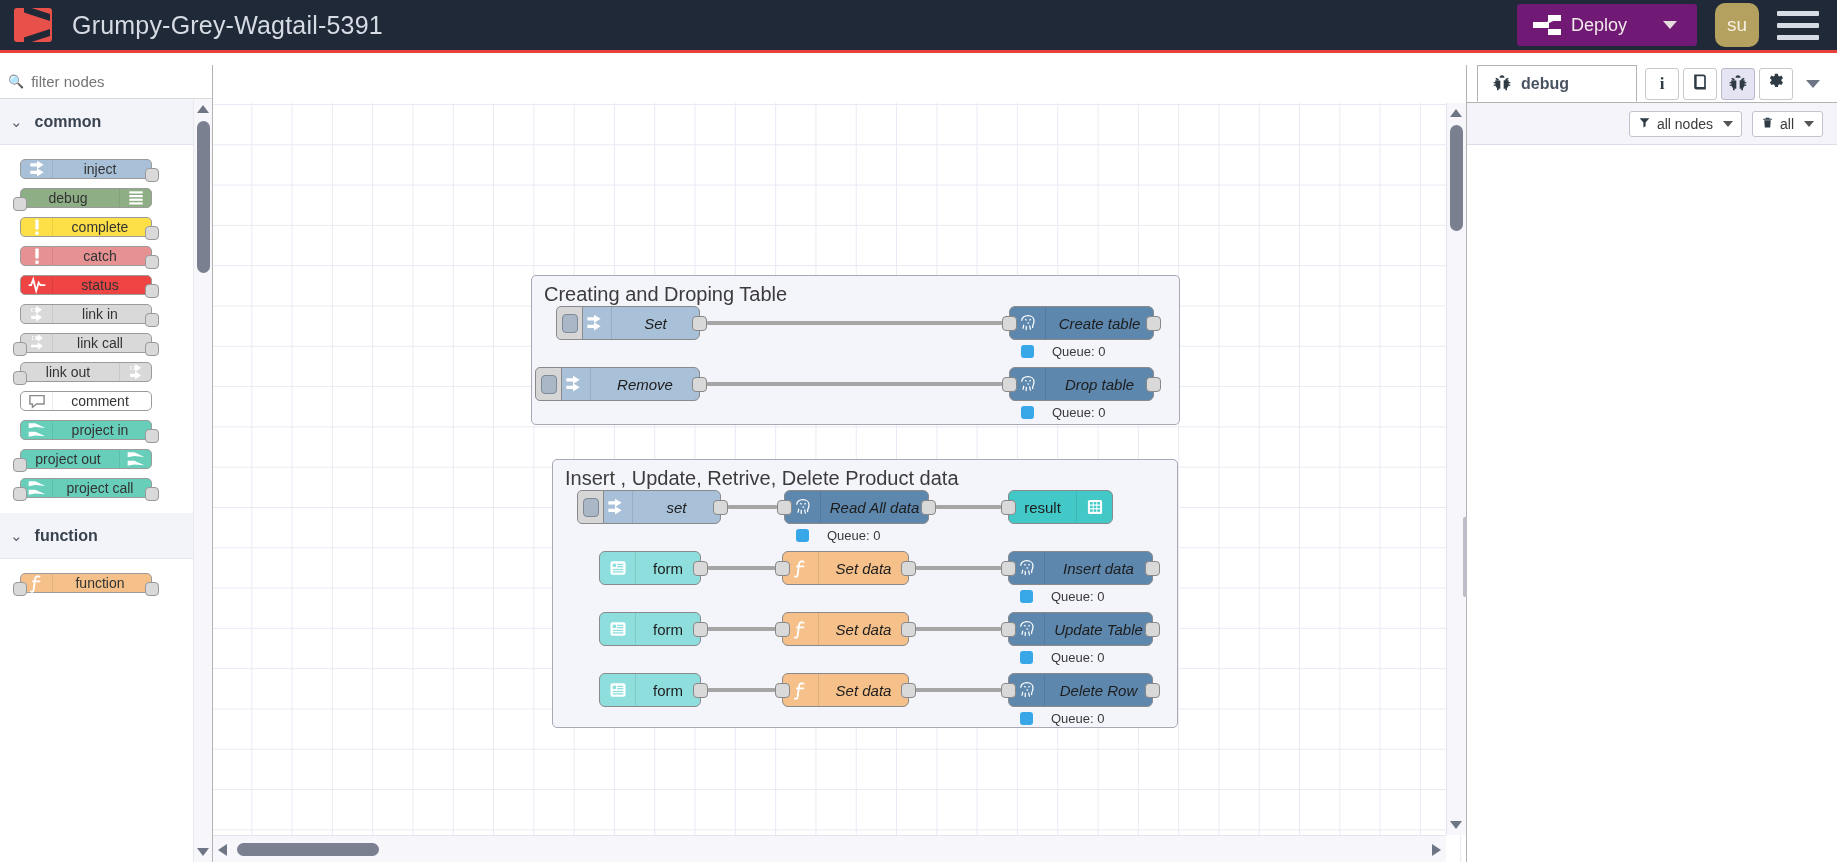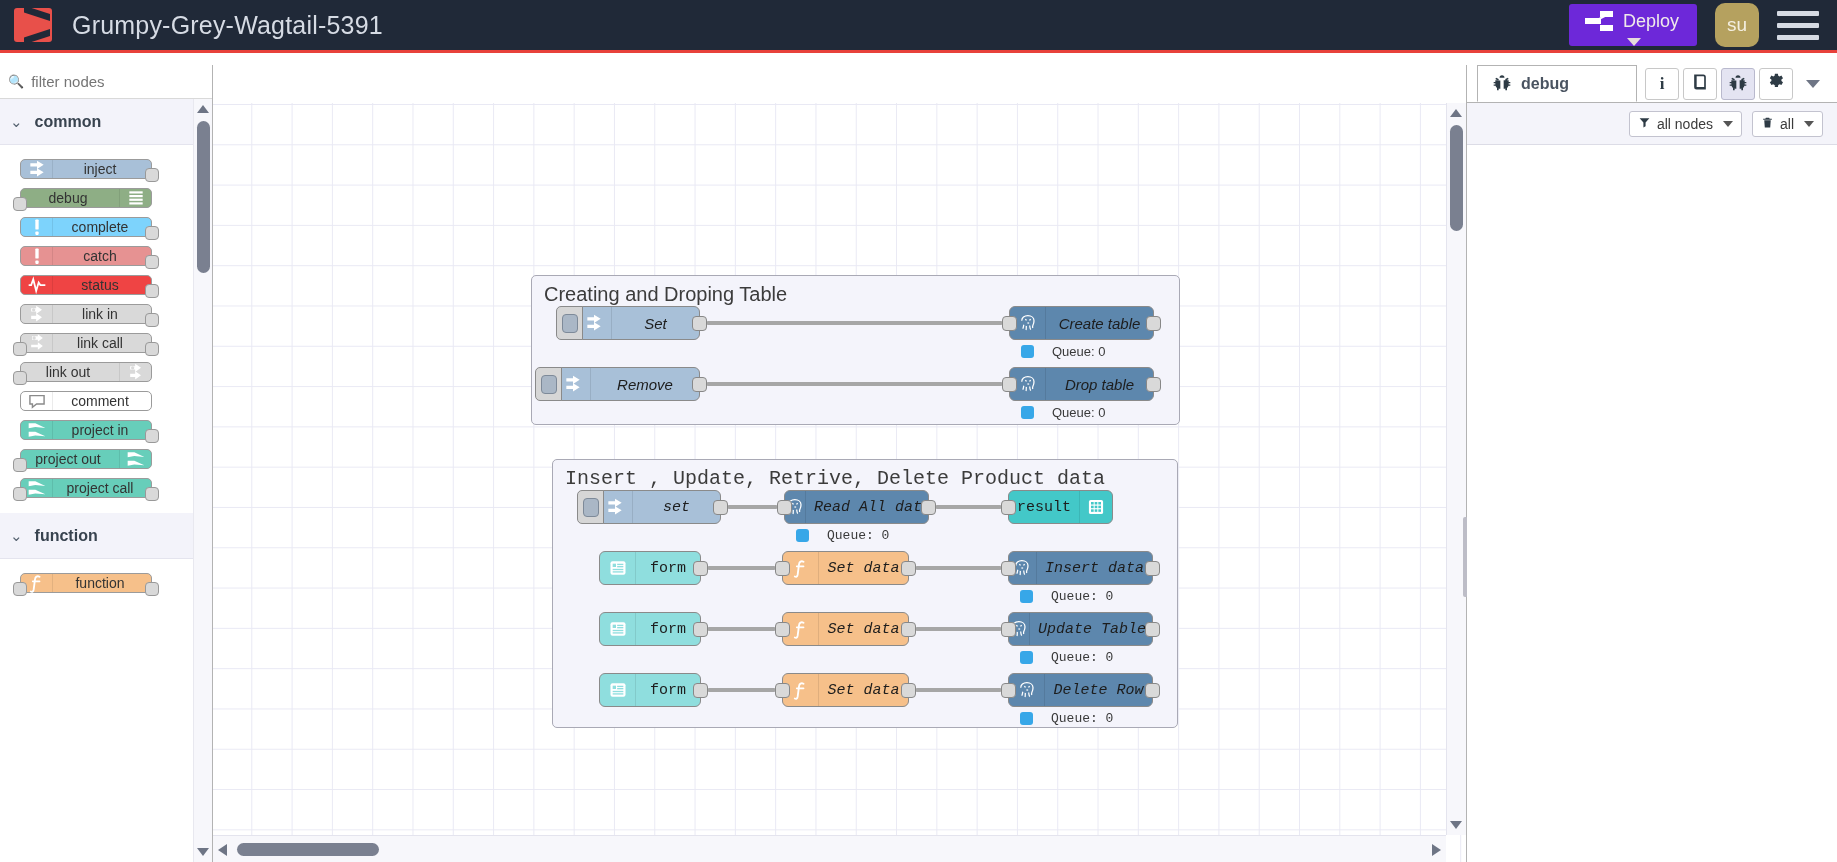--- a/index.html
+++ b/index.html
@@ -23,22 +23,22 @@
     left:10px;
   }
   #logo-mark::before{ top:6px; transform:skewY(18deg); transform-origin:right; }
   #logo-mark::after{ bottom:6px; transform:skewY(-18deg); transform-origin:right; }
   #app-title {
     color:#d6dbe4; font-size:25px; margin-left:20px; letter-spacing:.2px;
     white-space:nowrap;
   }
   #header-right { margin-left:auto; display:flex; align-items:center; gap:18px; padding-right:18px;}
   #deploy-btn {
-    background:#6d28d9; height:42px; display:flex; align-items:center;
-    border-radius:3px; cursor:pointer; padding:0 4px 0 0;flex-direction:column;
+    background:#701a75; height:42px; display:flex; align-items:center;
+    border-radius:3px; cursor:pointer; padding:0 4px 0 0;
   }
   #deploy-main{ display:flex; align-items:center; padding:0 14px 0 16px; height:100%; }
   #deploy-icon{ width:28px; height:22px; position:relative; margin-right:10px;}
   #deploy-icon .b{ position:absolute; background:#fff; }
   #deploy-icon .b1{ width:16px;height:6px; left:0; top:8px;}
   #deploy-icon .b2{ width:13px;height:6px; right:0; top:1px;}
   #deploy-icon .b3{ width:13px;height:6px; right:0; bottom:1px;}
   #deploy-icon .ln{ position:absolute; width:14px;height:2px;background:#fff;
       left:9px; top:7px; transform:rotate(-26deg);}
   #deploy-label{ color:#f0eaea; font-size:18px; }
@@ -240,21 +240,21 @@
                 <rect x="4" y="4" width="16" height="2.6"></rect>
                 <rect x="4" y="8.4" width="16" height="2.6"></rect>
                 <rect x="4" y="12.8" width="16" height="2.6"></rect>
                 <rect x="4" y="17.2" width="16" height="2.6"></rect>
               </g>
             </svg>
           </span>
           <span class="plbl">debug</span>
           <span class="port in"></span>
         </div>
-        <div class="pnode" style="background: #7dd3fc;">
+        <div class="pnode" style="background: #fde047;">
           <span class="pico">
             <svg class="ico-svg" viewBox="0 0 24 24">
               <g fill="#ffffff">
                 <rect x="10" y="3" width="4" height="12" rx="1"></rect>
                 <rect x="10" y="17.5" width="4" height="4" rx="1"></rect>
               </g>
             </svg>
           </span>
           <span class="plbl">complete</span>
           <span class="port out"></span>
@@ -444,21 +444,21 @@
             </span>
             <span class="nlbl">Drop table</span>
             <span class="nport out"></span>
             <span class="nport in"></span>
           </div>
           <div class="status" style="left: 489px; top: 129px;">
             <span class="dot"></span>
             <span>Queue: 0</span>
           </div>
         </div>
-        <div class="group" style="left: 339px; top: 356px; width: 626px; height: 269px; font-family: Liberation Mono, monospace;">
+        <div class="group" style="left: 339px; top: 356px; width: 626px; height: 269px;">
           <div class="group-title">Insert , Update, Retrive, Delete Product data</div>
           <div class="wire" style="left: 174px; width: 51px; top: 45px;"></div>
           <div class="wire" style="left: 382px; width: 67px; top: 45px;"></div>
           <div class="wire" style="left: 154px; width: 69px; top: 106px;"></div>
           <div class="wire" style="left: 362px; width: 87px; top: 106px;"></div>
           <div class="wire" style="left: 154px; width: 69px; top: 167px;"></div>
           <div class="wire" style="left: 362px; width: 87px; top: 167px;"></div>
           <div class="wire" style="left: 154px; width: 69px; top: 228px;"></div>
           <div class="wire" style="left: 362px; width: 87px; top: 228px;"></div>
           <div class="node" style="left: 43px; top: 30px; width: 125px; background: rgb(168, 192, 216);">

